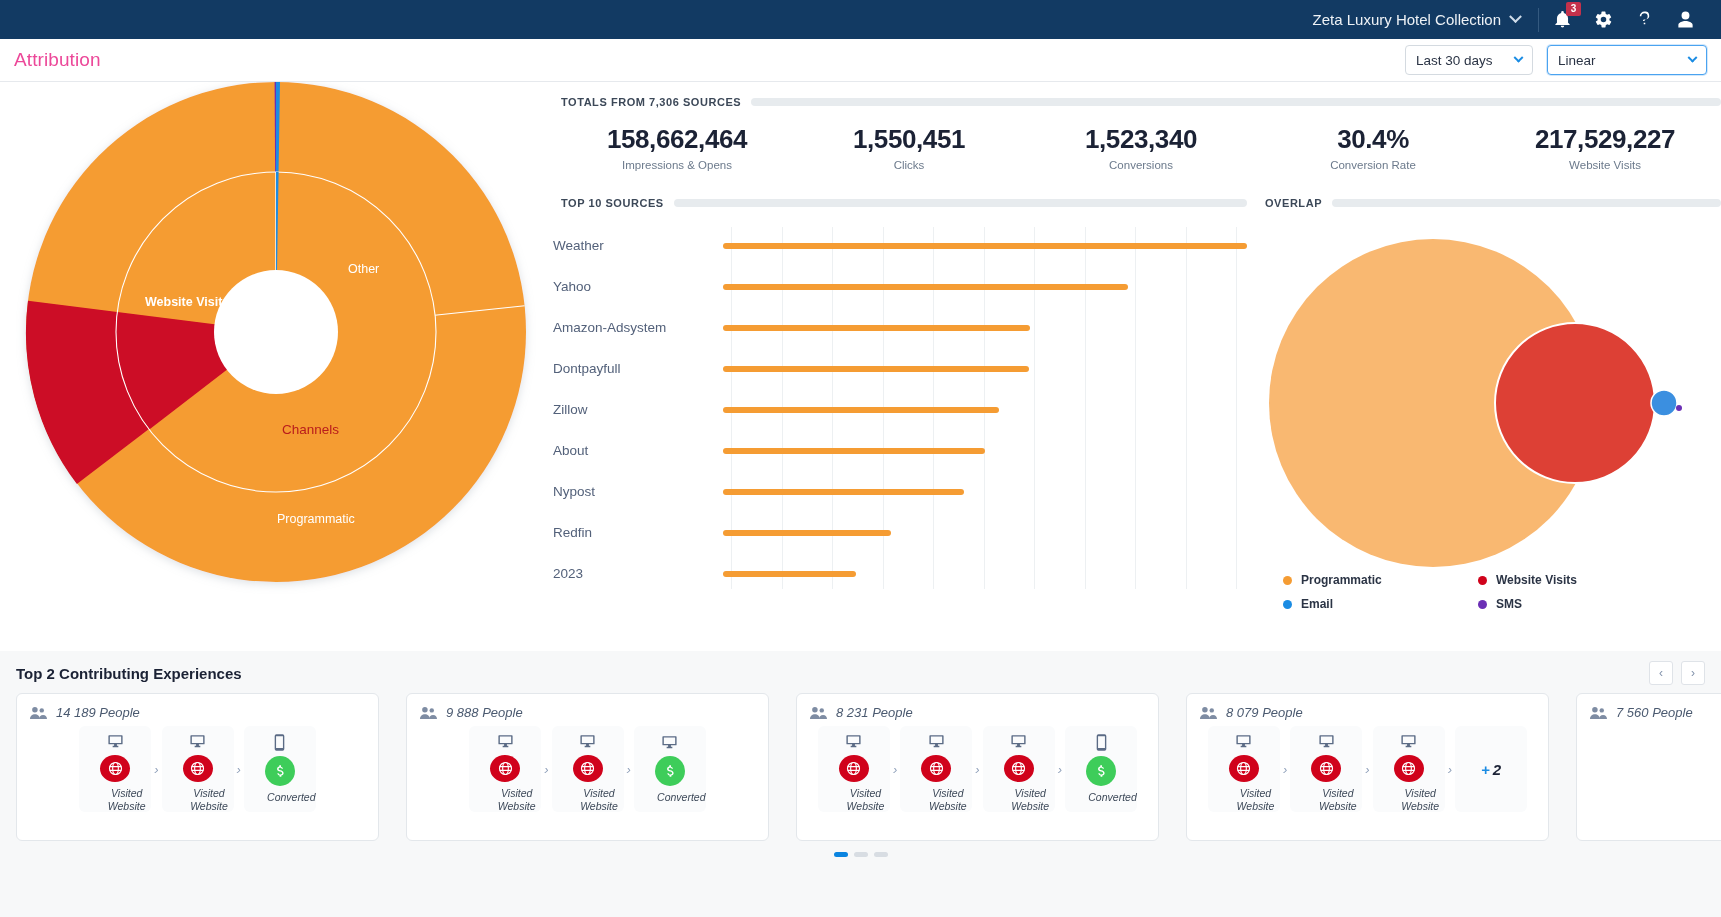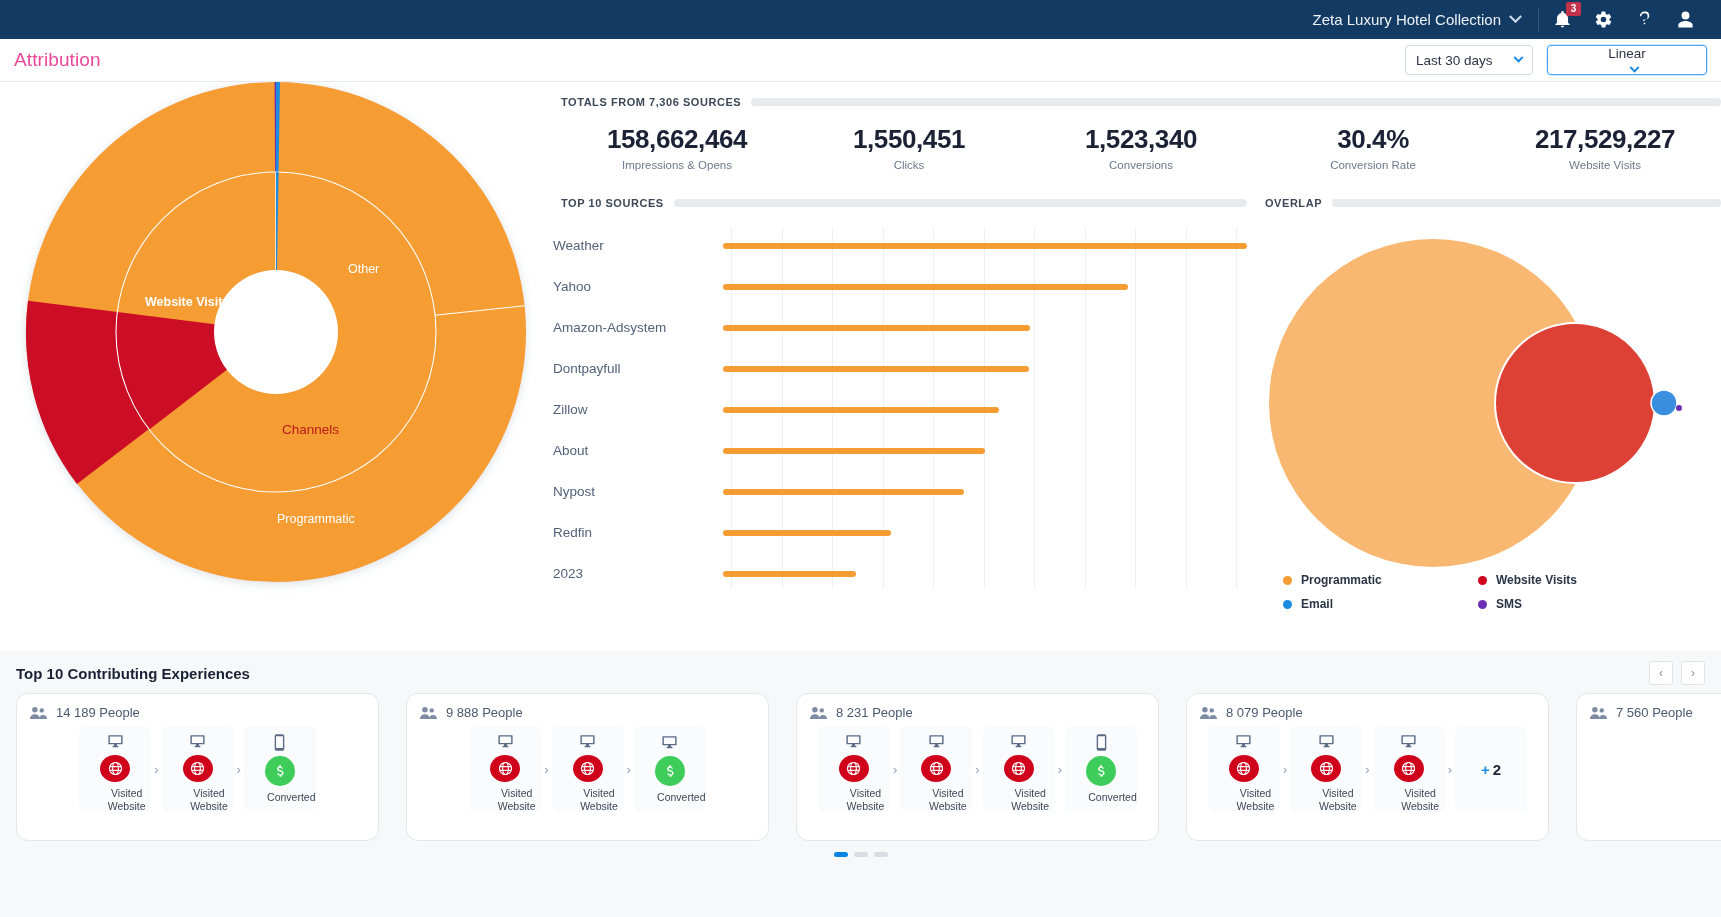--- a/index.html
+++ b/index.html
@@ -68,21 +68,21 @@
   }
   .select.focus { border-color: #4aa3f0; box-shadow: 0 0 0 1px rgba(74,163,240,.25); }
   .select .lbl { flex: 1; }
   .select .car {
     width: 7px; height: 7px;
     border-right: 2px solid #1b8ce3;
     border-bottom: 2px solid #1b8ce3;
     transform: rotate(45deg) translate(-2px,-2px);
     margin-left: 14px;
   }
-  .select.w2 { min-width: 160px; flex-direction: column; }
+  .select.w2 { min-width: 160px; }
 
   
   .panel {
     background: #fff;
     height: 569px;
     position: relative;
     display: flex;
     overflow: hidden;
   }
   .donut-wrap { width: 553px; position: relative; flex: none; }
@@ -148,27 +148,28 @@
   .pg-btn {
     width: 24px; height: 24px; border: 1px solid #dfe3e8; border-radius: 3px;
     background: #fff; color: #8292ab; font-size: 12px;
     display: flex; align-items: center; justify-content: center; cursor: pointer;
   }
 
   .cards { display: flex; gap: 27px; margin-top: 11px; }
   .card {
     background: #fff;
     border: 1px solid #e3e7eb;
-    border-radius: 12px;
+    border-radius: 6px;
     height: 148px;
     flex: none;
     width: 363px;
     padding: 11px 13px 0 13px;
     position: relative;
     overflow: hidden;
+    font-style: italic;
   }
   .card-head { display: flex; align-items: center; gap: 9px; font-size: 13px; color: #4b5a70; }
   .people-ico { color: #7e8ca3; display:flex; }
   .steps { display: flex; align-items: center; justify-content: center; margin-top: 6px; }
   .step {
     width: 72px; height: 86px;
     background: #fafbfc; border-radius: 6px;
     display: flex; flex-direction: column; align-items: center;
     padding-top: 7px;
   }
@@ -420,21 +421,21 @@
             <span>SMS</span>
           </div>
         </div>
       </div>
 
     </div>
   </div>
 </div>
 
 <div class="bottom">
-  <div class="bottom-title">Top 10 Contributing Experiences</div>
+  <div class="bottom-title">Top 2 Contributing Experiences</div>
   <div class="pager">
     <div class="pg-btn">‹</div>
     <div class="pg-btn">›</div>
   </div>
   <div class="cards" id="cards-host">
       <div class="card">
         <div class="card-head">
           <span class="people-ico">
             <svg width="17" height="14" viewBox="0 0 26 20" fill="#7e8ca3">
               <circle cx="7.5" cy="5" r="4.2"></circle>

